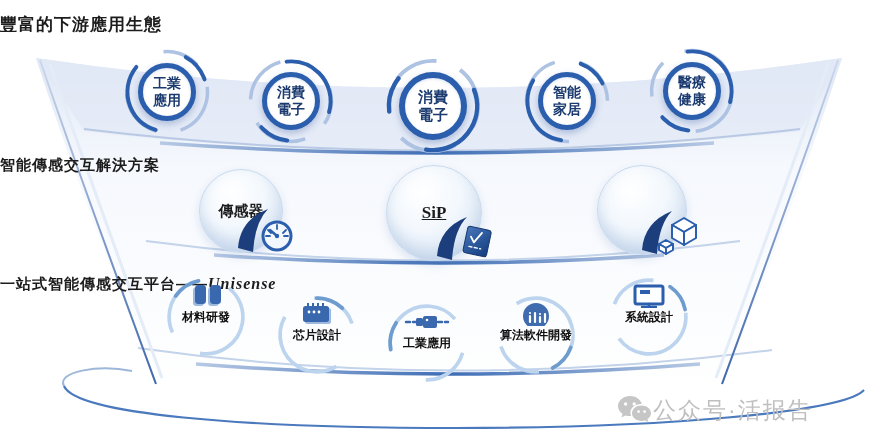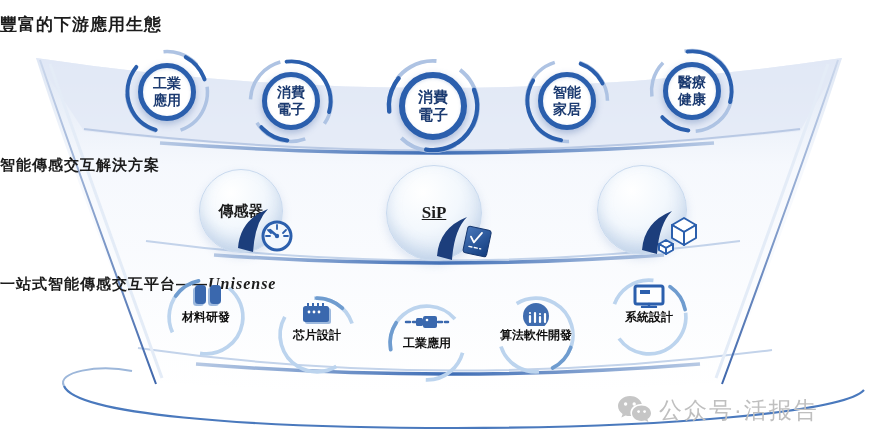--- a/index.html
+++ b/index.html
@@ -43,21 +43,21 @@
   .bubble .bicon{position:absolute;right:-16px;bottom:-4px;width:62px;height:52px;}
 
   
   .pitem{position:absolute;width:110px;display:flex;flex-direction:column;align-items:center;}
   .pitem.wide{width:130px;}
   .pitem .parcs{position:absolute;left:50%;top:-8px;transform:translateX(-50%);width:82px;height:82px;}
   .pitem .picon{position:relative;height:24px;margin-bottom:1px;}
   .pitem .plabel{position:relative;font-weight:700;font-size:12px;color:#101010;white-space:nowrap;
     text-shadow:0 0 3px #ffffff,0 0 3px #ffffff;}
 
-  .watermark{position:absolute;left:616px;top:394px;display:flex;align-items:center;gap:7px;}
+  .watermark{position:absolute;left:616px;top:394px;display:flex;align-items:center;gap:1px;}
   .watermark span{font-size:23px;color:#bfbfbf;letter-spacing:2px;white-space:nowrap;}
 </style>
 </head>
 <body>
 
 <div class="canvas">
 
   <svg class="bg" viewBox="0 0 872 441" aria-hidden="true">
     <defs>
       <linearGradient id="gFunnel" x1="0" y1="0" x2="0" y2="1">

